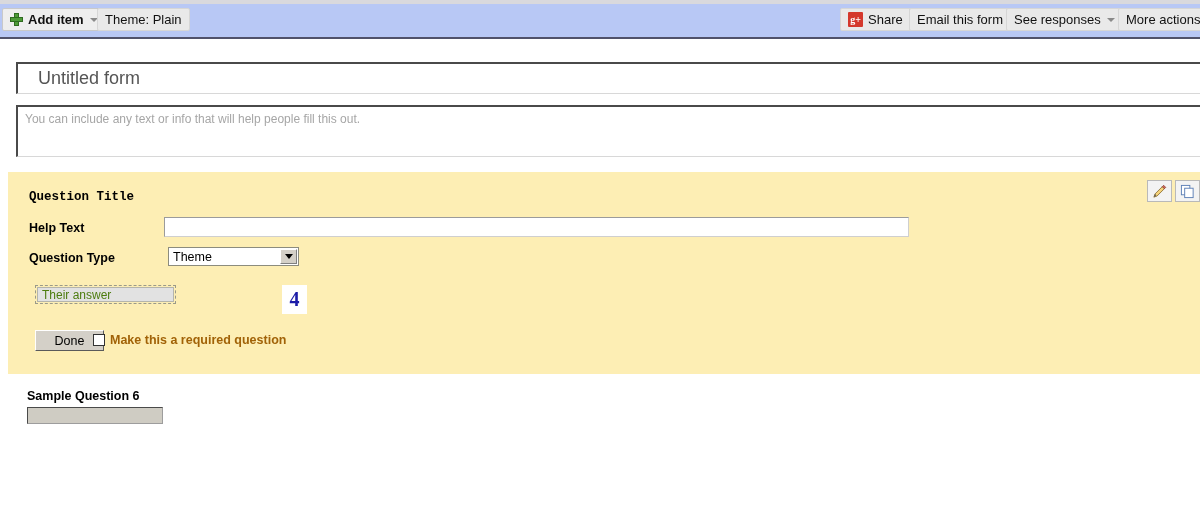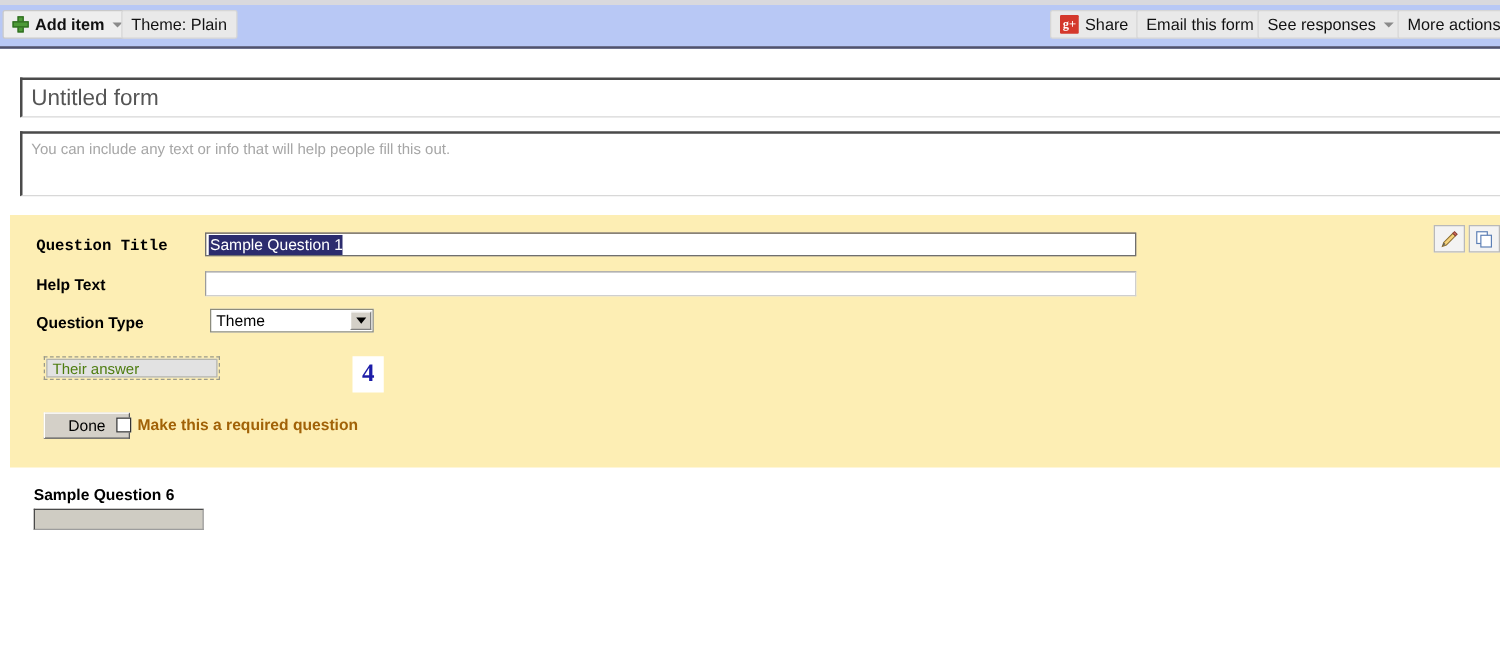--- a/index.html
+++ b/index.html
@@ -113,21 +113,21 @@
     width: 1184px;
     height: 32px;
     background: #ffffff;
     border-top: 2px solid #4a4a4a;
     border-left: 2px solid #4a4a4a;
     border-right: none;
     border-bottom: 1px solid #d8d8d8;
     box-sizing: border-box;
     display: flex;
     align-items: center;
-    padding-left: 7px;
+    padding-left: 20px;
     font-size: 18px;
     color: #555555;
   }
   .form-desc-field {
     position: absolute;
     left: 16px;
     top: 105px;
     width: 1184px;
     height: 52px;
     background: #ffffff;
@@ -386,23 +386,20 @@
 </div>
 
 <div class="form-desc-field">
   <span>You can include any text or info that will help people fill this out.</span>
 </div>
 
 <div class="q-panel">
 
   <div class="q-row-label" style="top:190px; margin-top:-172px;font-family:Liberation Mono, monospace;">Question Title</div>
 
-  <div class="q-input q-title-input" style="top:14px;">
-    <span class="q-title-sel">Sample Question 1</span>
-  </div>
 
   <div class="q-row-label" style="top:49px;">Help Text</div>
 
   <div class="q-input q-help-input" style="top:45px;">
     <span></span>
   </div>
 
   <div class="q-row-label" style="top:79px;">Question Type</div>
 
   <div class="q-select" style="top:75px;">

